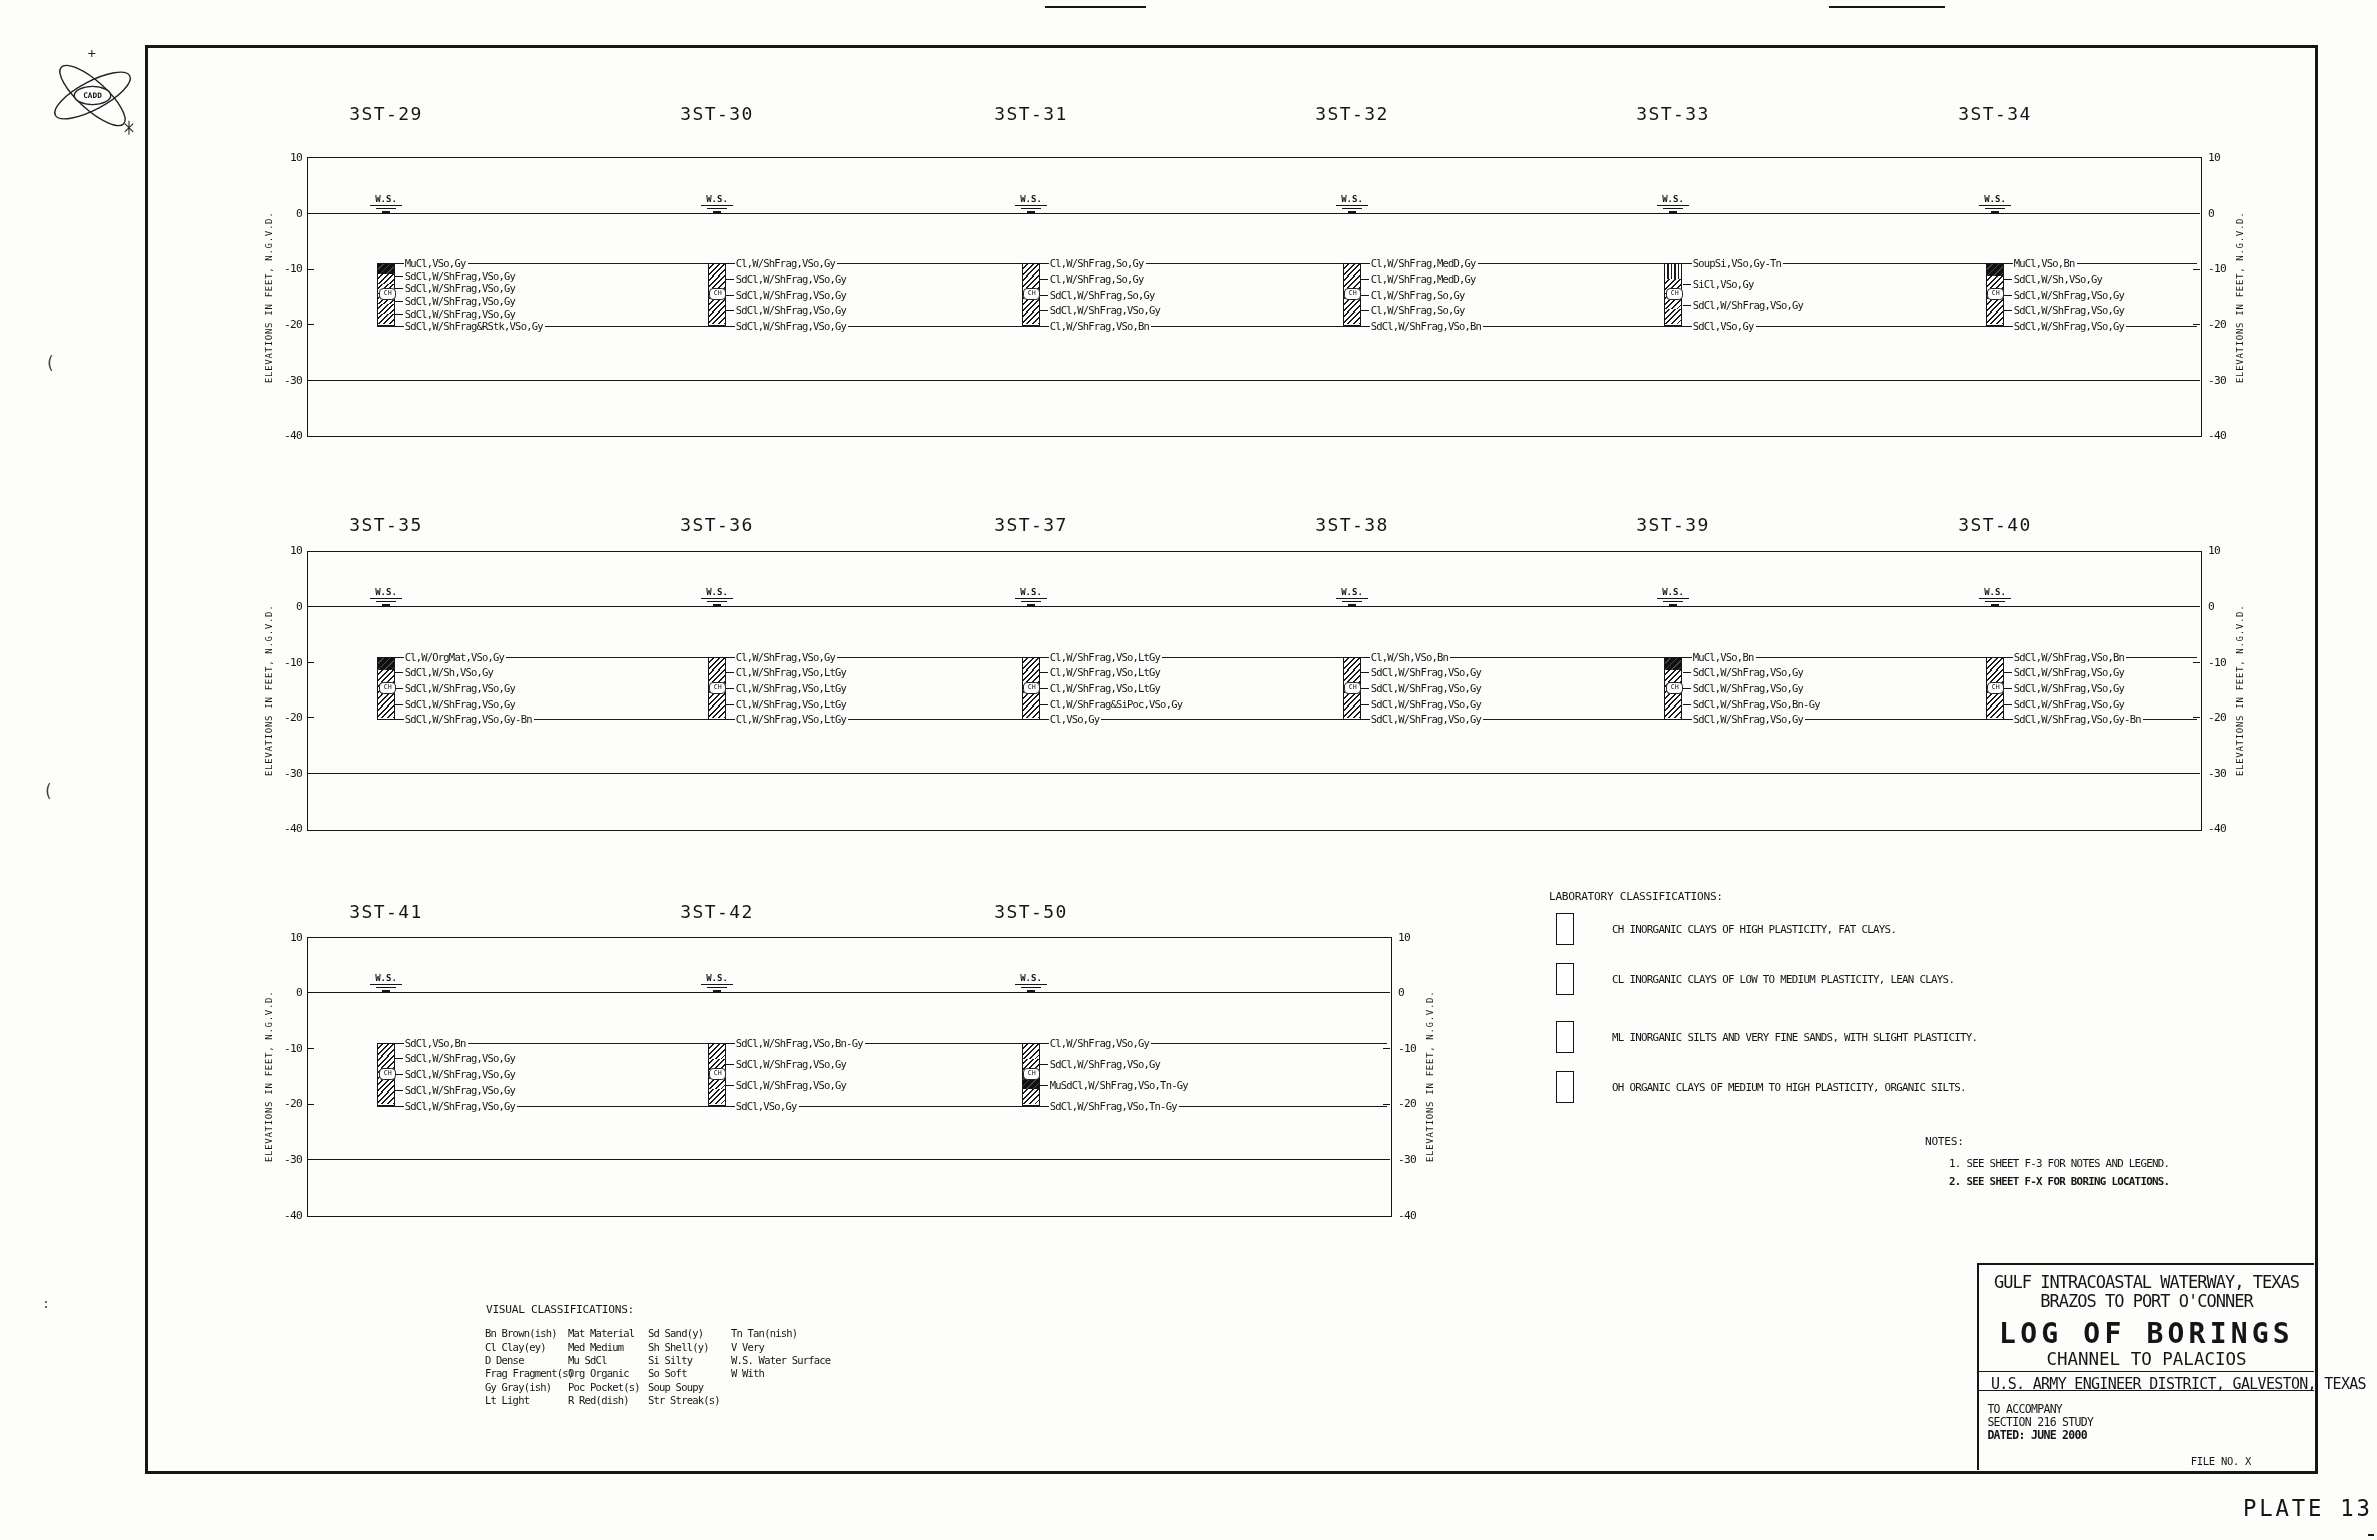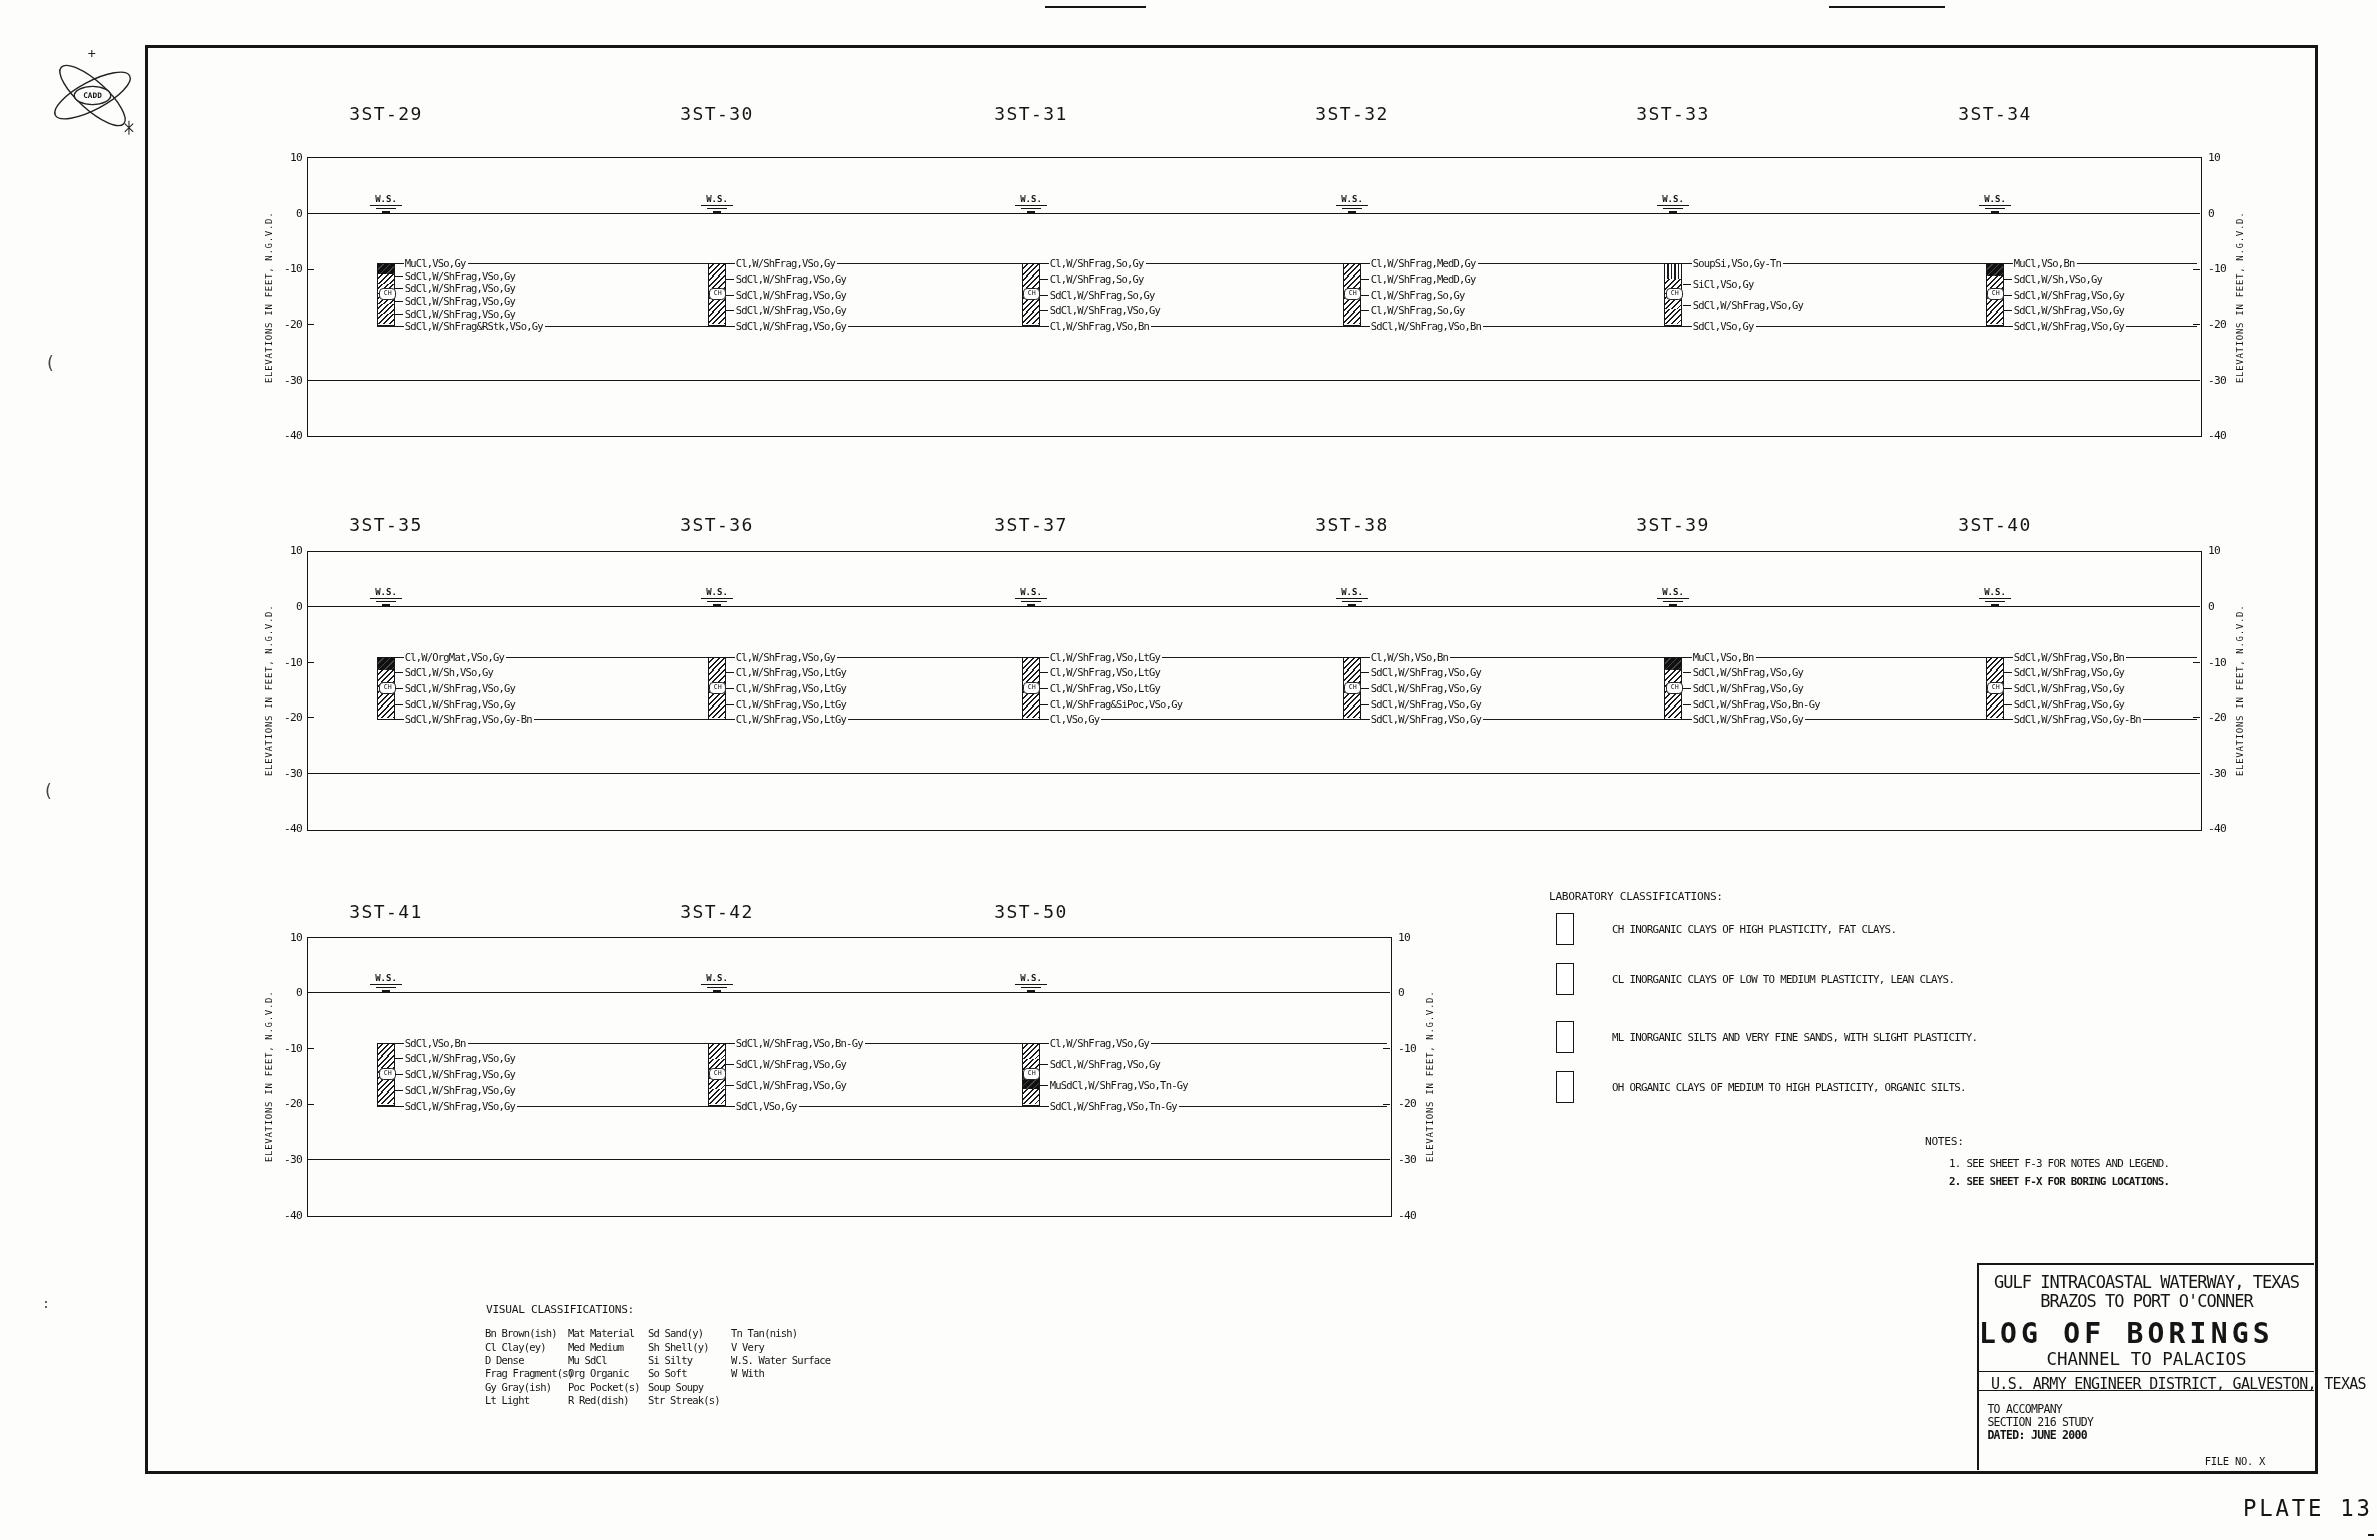--- a/index.html
+++ b/index.html
@@ -552,27 +552,27 @@
       <div class="vc-item" style="left: 648px; top: 1394px;">Str Streak(s)</div>
       <div class="vc-item" style="left: 731px; top: 1327px;">Tn Tan(nish)</div>
       <div class="vc-item" style="left: 731px; top: 1341px;">V Very</div>
       <div class="vc-item" style="left: 731px; top: 1354px;">W.S. Water Surface</div>
       <div class="vc-item" style="left: 731px; top: 1367px;">W With</div>
     </div>
 
   <div class="abs" style="left:1977px;top:1263px;width:335px;height:205px;border-left:2.8px solid #161616;border-top:2.8px solid #161616;">
     <div class="tb-text" style="left:0;right:0;top:7px;text-align:center;font-size:17px;letter-spacing:-1px;">GULF INTRACOASTAL WATERWAY, TEXAS</div>
     <div class="tb-text" style="left:0;right:0;top:26px;text-align:center;font-size:17px;letter-spacing:-1px;">BRAZOS TO PORT O'CONNER</div>
-    <div class="tb-text" style="left:0;right:0;top:52px;text-align:left;font-size:28px;font-weight:bold;letter-spacing:4.2px;">LOG OF BORINGS</div>
+    <div class="tb-text" style="left:0;right:0;top:52px;text-align:center;font-size:28px;font-weight:bold;letter-spacing:4.2px;">LOG OF BORINGS</div>
     <div class="tb-text" style="left:0;right:0;top:84px;text-align:center;font-size:17.5px;letter-spacing:0;">CHANNEL TO PALACIOS</div>
     <div class="abs" style="left:0;right:0;top:106px;height:1.1px;background:#161616;"></div>
     <div class="tb-text" style="left:12px;top:110px;font-size:15px;letter-spacing:-0.7px;">U.S. ARMY ENGINEER DISTRICT, GALVESTON, TEXAS</div>
     <div class="abs" style="left:0;right:0;top:125px;height:1.1px;background:#161616;"></div>
     <div class="tb-text" style="left:8.4px;top:137px;font-size:11.5px;letter-spacing:-0.7px;">TO ACCOMPANY</div>
     <div class="tb-text" style="left:8.4px;top:150px;font-size:11.5px;letter-spacing:-0.7px;">SECTION 216 STUDY</div>
     <div class="tb-text" style="left:8.4px;top:163px;font-size:11.5px;letter-spacing:-0.7px;font-weight:bold;">DATED: JUNE 2000</div>
-    <div class="tb-text" style="right:49px;top:190px;font-size:10.5px;letter-spacing:-0.3px;">FILE NO. X</div>
+    <div class="tb-text" style="right:63px;top:190px;font-size:10.5px;letter-spacing:-0.3px;">FILE NO. X</div>
   </div>
 
   <div class="tb-text" style="left:2243px;top:1495px;font-size:22.3px;letter-spacing:2.8px;position:absolute;">PLATE 13</div>
 
 </div>
 
 
 </body></html>

